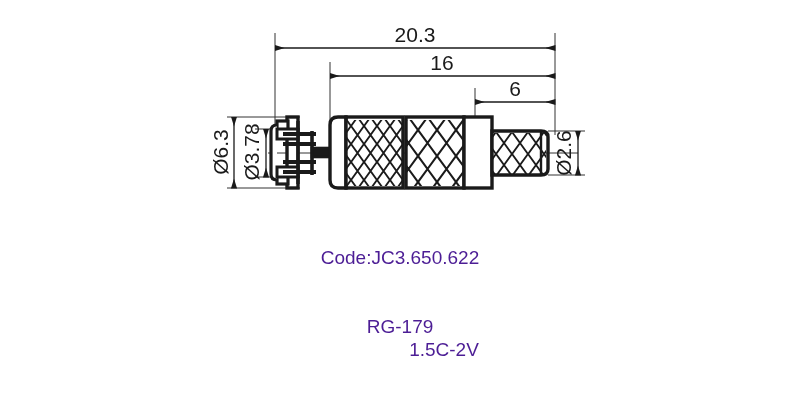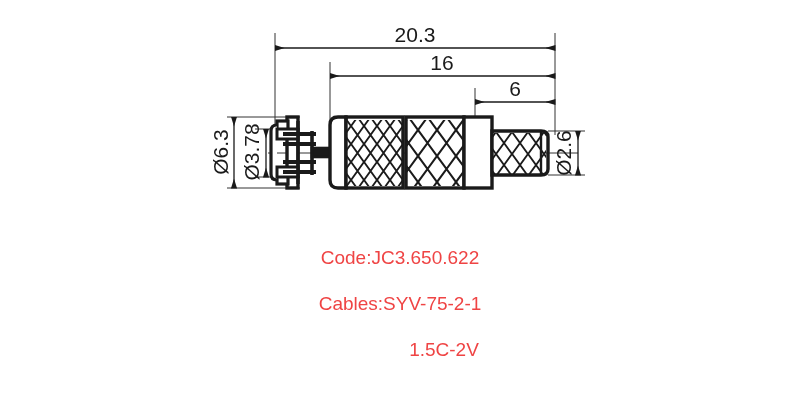--- a/index.html
+++ b/index.html
@@ -24,21 +24,21 @@
     height: 400px;
   }
   .spec-text {
     position: absolute;
     left: 0;
     width: 800px;
     text-align: center;
     font-family: "Liberation Sans", sans-serif;
     font-size: 19px;
     line-height: 23px;
-    color: #ef4444;
+    color: #4c1d95;
     white-space: pre;
   }
 </style>
 </head>
 <body>
 
 <div id="page">
 
   <svg id="drawing-svg" viewBox="0 0 800 400">
 
@@ -173,16 +173,16 @@
       <rect x="492" y="133" width="54" height="41" fill="url(#knurlCrimp)" stroke="none"></rect>
       <g clip-path="url(#clipCrimp)"></g>
       <path d="M492,131 L541,131 Q548,131 548,137 L548,169
                Q548,175 541,175 L492,175 Z" fill="none" stroke="#1a1a1a" stroke-width="3.4"></path>
       <line x1="541" y1="131" x2="541" y2="175" stroke="#1a1a1a" stroke-width="2.4"></line>
     </g>
 
   </svg>
 
   <div class="spec-text" style="top:246px;">Code:JC3.650.622</div>
-  <div class="spec-text" style="top:292px;">Cables:SYV-75-2-1</div>
+  <div class="spec-text" style="top:315px;">RG-179</div>
   <div class="spec-text" style="top:338px;padding-left:44px;">1.5C-2V</div>
 
 </div>
 
 </body></html>

